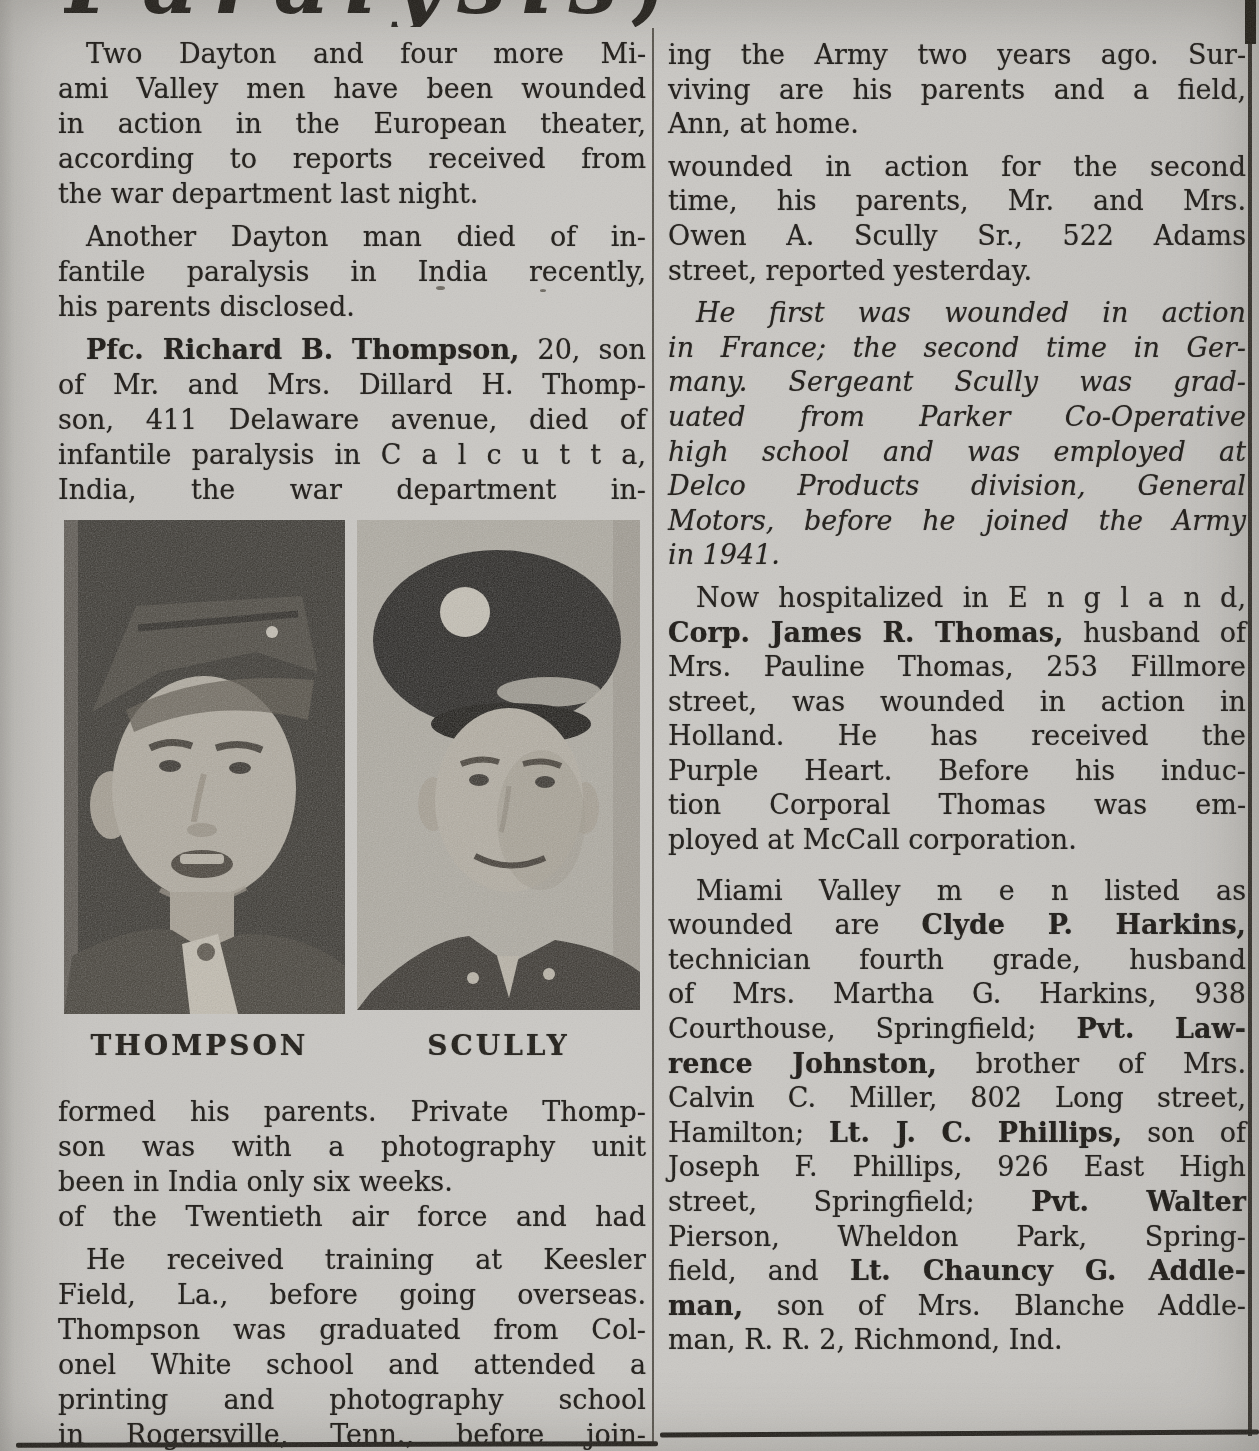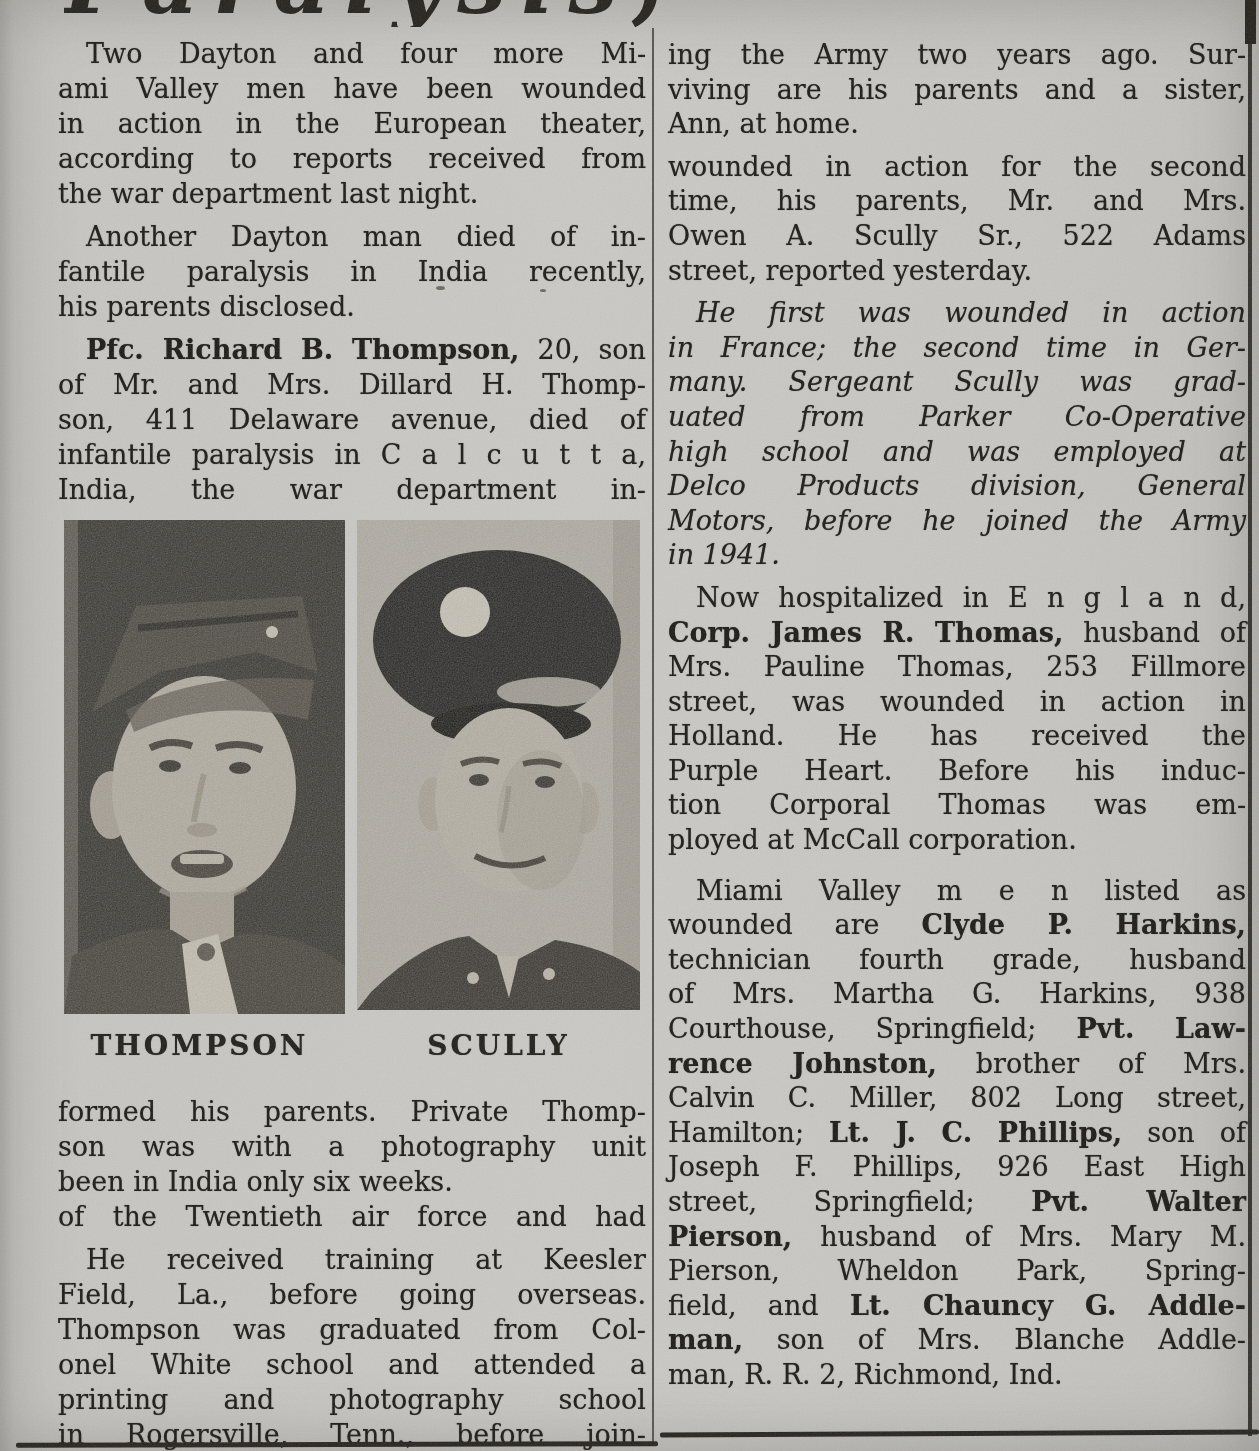--- a/index.html
+++ b/index.html
@@ -156,21 +156,21 @@
         <div class="line">Field, La., before going overseas.</div>
         <div class="line">Thompson was graduated from Col-</div>
         <div class="line">onel White school and attended a</div>
         <div class="line">printing and photography school</div>
         <div class="line">in Rogersville, Tenn., before join-</div>
       </div>
     </div>
   <div id="right-col" class="col rcol">
       <div class="para">
         <div class="line">ing the Army two years ago.  Sur-</div>
-        <div class="line">viving are his parents and a sister,</div>
+        <div class="line">viving are his parents and a field,</div>
         <div class="line last">Ann, at home.</div>
       </div>
       <div class="para" style="margin-top: 8px;">
         <div class="line">wounded in action for the second</div>
         <div class="line">time, his parents, Mr. and Mrs.</div>
         <div class="line">Owen A. Scully Sr., 522 Adams</div>
         <div class="line last">street, reported yesterday.</div>
       </div>
       <div class="para" style="margin-top: 8px; font-style: italic;">
         <div class="line indent">He first was wounded in action</div>
@@ -196,21 +196,20 @@
         <div class="line indent">Miami Valley m e n listed as</div>
         <div class="line">wounded are <b>Clyde P. Harkins,</b></div>
         <div class="line">technician fourth grade, husband</div>
         <div class="line">of Mrs. Martha G. Harkins, 938</div>
         <div class="line">Courthouse, Springfield; <b>Pvt. Law-</b></div>
         <div class="line"><b>rence Johnston,</b> brother of Mrs.</div>
         <div class="line">Calvin C. Miller, 802 Long street,</div>
         <div class="line">Hamilton; <b>Lt. J. C. Phillips,</b> son of</div>
         <div class="line">Joseph F. Phillips, 926 East High</div>
         <div class="line">street, Springfield; <b>Pvt. Walter</b></div>
-        <div class="line"><b>Pierson,</b> husband of Mrs. Mary M.</div>
         <div class="line">Pierson, Wheldon Park, Spring-</div>
         <div class="line">field, and <b>Lt. Chauncy G. Addle-</b></div>
         <div class="line"><b>man,</b> son of Mrs. Blanche Addle-</div>
         <div class="line last">man, R. R. 2, Richmond, Ind.</div>
       </div>
     </div>
 
   <div id="column-divider" class="vrule"></div>
   <div id="right-edge-rule" class="vrule"></div>
   <div id="corner-mark"></div>

